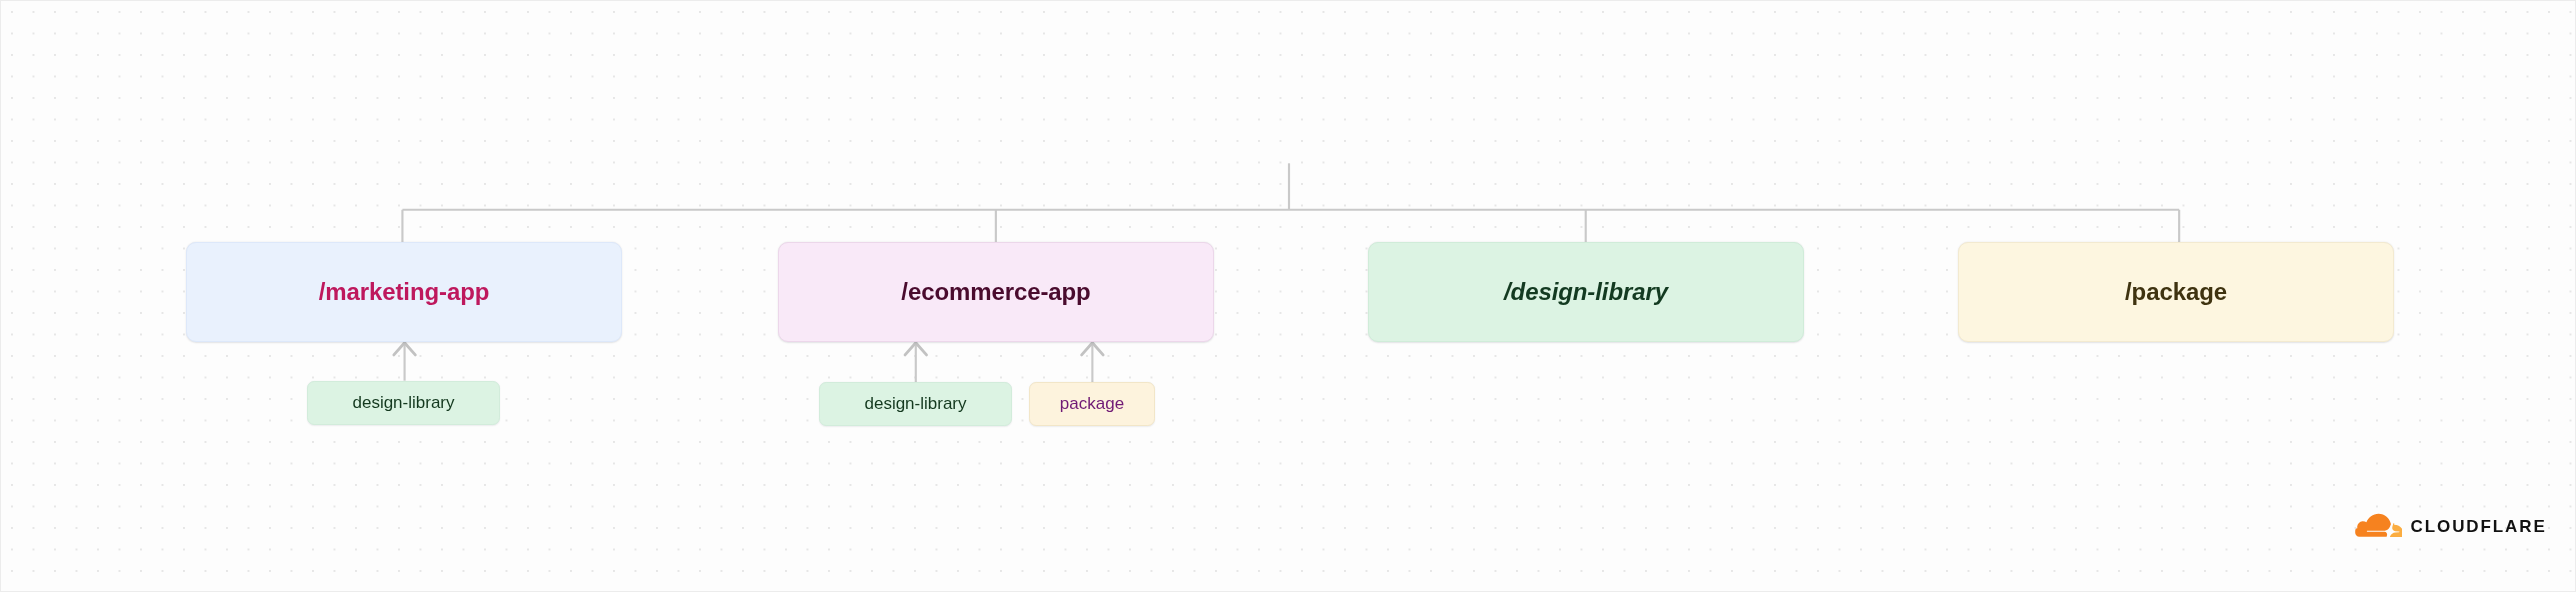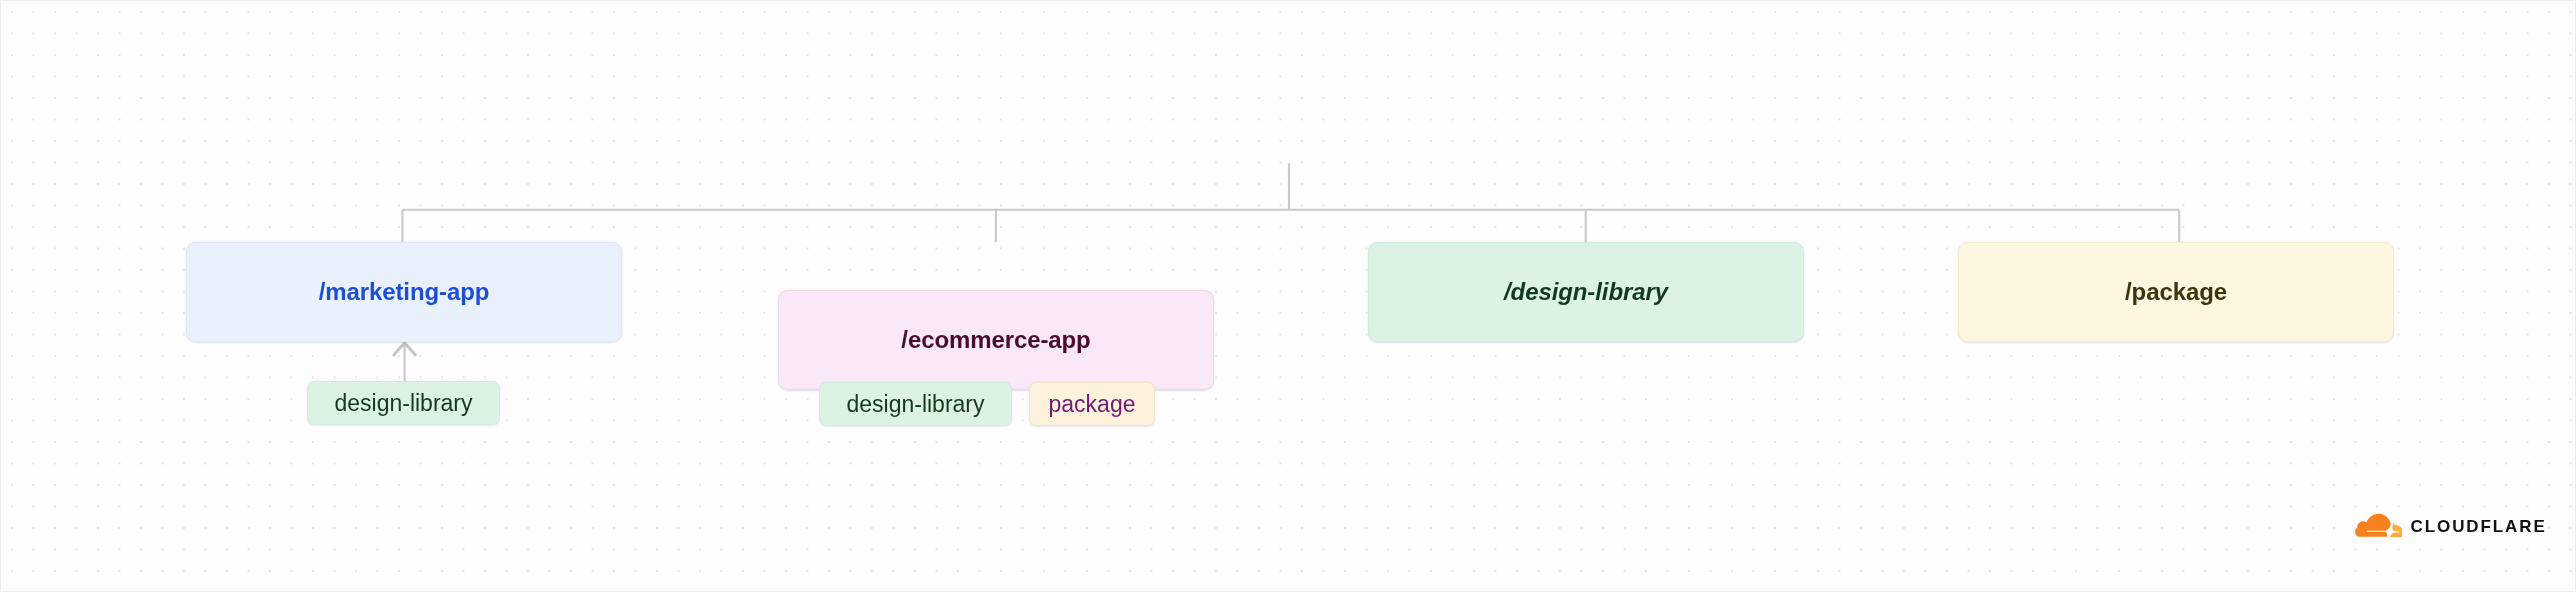--- a/index.html
+++ b/index.html
@@ -75,28 +75,27 @@
   .node.child .node-label {
     font-size: 24px;
   }
 
   .node.marketing {
     left: 185px;
     width: 436px;
     background: #e9f1fd;
     border: 0.7px solid #dde8fa;
   }
-  .node.marketing .node-label { color: #1d4ed8; }
+  .node.marketing .node-label { color: #be185d; }
 
   .node.ecommerce {
     left: 777px;
     width: 436px;
     background: #f9e9f8;
     border: 0.7px solid #ecd7ea;
-    margin-top: 48px;
   }
   .node.ecommerce .node-label { color: #4a0b2e; }
 
   .node.designlib {
     left: 1367px;
     width: 436px;
     background: #dcf3e3;
     border: 0.7px solid #d0ecd9;
     font-style: italic;
   }
@@ -113,21 +112,21 @@
   
   .tag {
     position: absolute;
     box-sizing: border-box;
     display: flex;
     align-items: center;
     justify-content: center;
     height: 44px;
     border-radius: 7.2px;
     padding: 0 13px;
-    font-size: 23px;
+    font-size: 17px;
     white-space: nowrap;
     box-shadow: 0 0.7px 1.4px rgba(16,24,40,0.07);
   }
   .tag.green {
     background: #dcf3e3;
     border: 0.7px solid #d2ecdb;
     color: #14391f;
   }
   .tag.cream {
     background: #fdf3dd;

